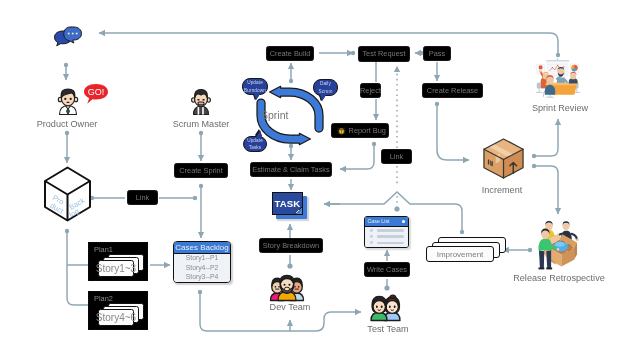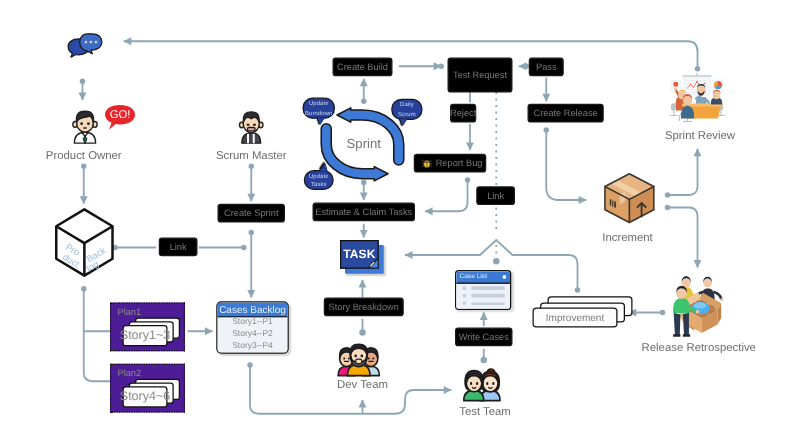--- a/index.html
+++ b/index.html
@@ -11,21 +11,21 @@
   #wires{position:absolute;left:0;top:0;width:640px;height:354px;}
 
   .node{position:absolute;box-sizing:border-box;border:1.7px solid #181818;
         border-radius:2.5px;background:#000000;color:#777;
         display:flex;align-items:center;justify-content:center;
         font-size:7.4px;letter-spacing:0px;white-space:nowrap;line-height:1;}
   .caption{position:absolute;color:#6c6c6c;font-size:9.1px;white-space:nowrap;
            text-align:center;line-height:1;}
 
   
-  .plangroup{box-sizing:border-box;border:1.3px dotted #111;background:#4c1d95;}
+  .plangroup{box-sizing:border-box;border:1.3px dotted #111;background:#000000;}
   .planlabel{position:absolute;left:5px;top:3px;font-size:7.4px;color:#8a8a8a;line-height:1;}
   .cardstack{position:absolute;left:9px;top:11px;width:44px;height:24px;}
   .cardstack span{position:absolute;box-sizing:border-box;border:1.5px solid #111;
                   border-radius:2.5px;background:#fcfcfc;}
   .cardstack .cs3{left:10px;top:0px;width:36px;height:17px;}
   .cardstack .cs2{left:5px;top:3px;width:36px;height:17px;}
   .cardstack .cs1{left:0px;top:6px;width:36px;height:17px;color:#8a8a8a;font-size:10px;
                   display:flex;align-items:center;justify-content:center;white-space:nowrap;}
 
   
@@ -280,21 +280,21 @@
                L23.6 19.0 L23.6 20.7 Z" fill="#3d7ad8" stroke-width="1.25"></path>
 
       <path d="M53.4 62.0
                L42.4 67.7 L42.4 66.0 L33.0 66.0
                A33.0 27.5 0 0 1 0.0 38.5
                L0.0 26.0 A4.0 4.0 0 0 1 8.0 26.0
                L8.0 38.5 A25.0 19.5 0 0 0 33.0 58.0
                L42.4 58.0 L42.4 56.3 Z" fill="#3d7ad8" stroke-width="1.25"></path>
     </g>
   </svg>
-  <div class="abs" style="left:261px;top:110px;width:60px;text-align:center;
+  <div class="abs" style="left:261px;top:110px;width:60px;text-align:left;
        font-size:10.5px;color:#757575;line-height:1">Sprint</div>
 
   <div class="abs bub" style="left:242px;top:78px;width:26px;height:17px">
     <span>Update</span>
     <span>Burndown</span>
     <i class="tail tailA"></i>
   </div>
   <div class="abs bub" style="left:313px;top:79px;width:25px;height:17px">
     <span>Daily</span>
     <span>Scrum</span>
@@ -555,21 +555,21 @@
     </g>
     <g fill="none" stroke="#1c1c1c" stroke-width="2.0" stroke-linecap="round">
       <path d="M17.9 30.0 q2.6 2.6 5.2 0"></path>
         <path d="M43.9 30.0 q2.6 2.6 5.2 0"></path>
     </g>
   </svg>
   <div class="caption" style="left:338px;top:325px;width:100px">Test Team</div>
 
   <div class="node" style="left:266px;top:46px;width:48px;height:15px">Create Build</div>
 
-  <div class="node" style="left:358px;top:46px;width:52px;height:28px">Test Request</div>
+  <div class="node" style="left:358px;top:46px;width:52px;height:16px">Test Request</div>
 
   <div class="node" style="left:423px;top:46px;width:28px;height:15px">Pass</div>
 
   <div class="node" style="left:360px;top:83px;width:21px;height:15px">Reject</div>
 
   <div class="node" style="left:422px;top:83px;width:61px;height:15px">Create Release</div>
 
   <div class="node" style="left:174px;top:163px;width:54px;height:15px">Create Sprint</div>
 
   <div class="node" style="left:127px;top:190px;width:31px;height:15px">Link</div>

